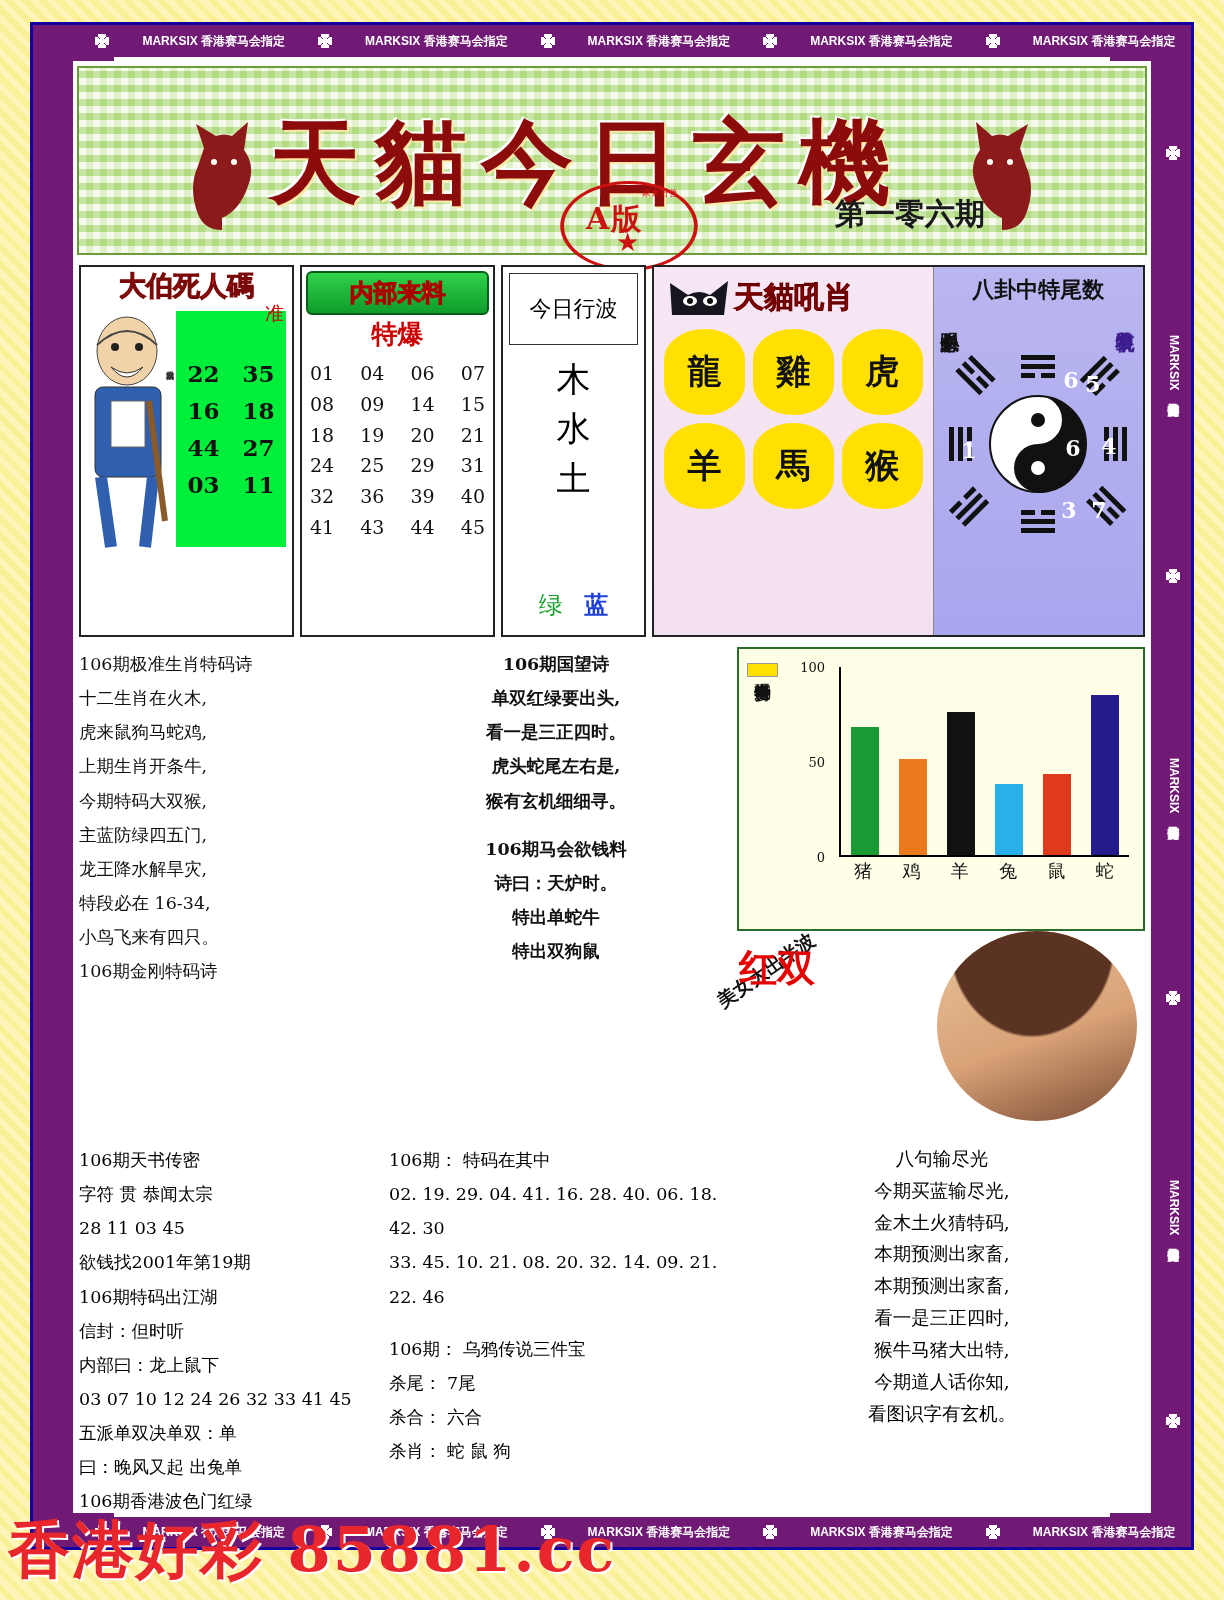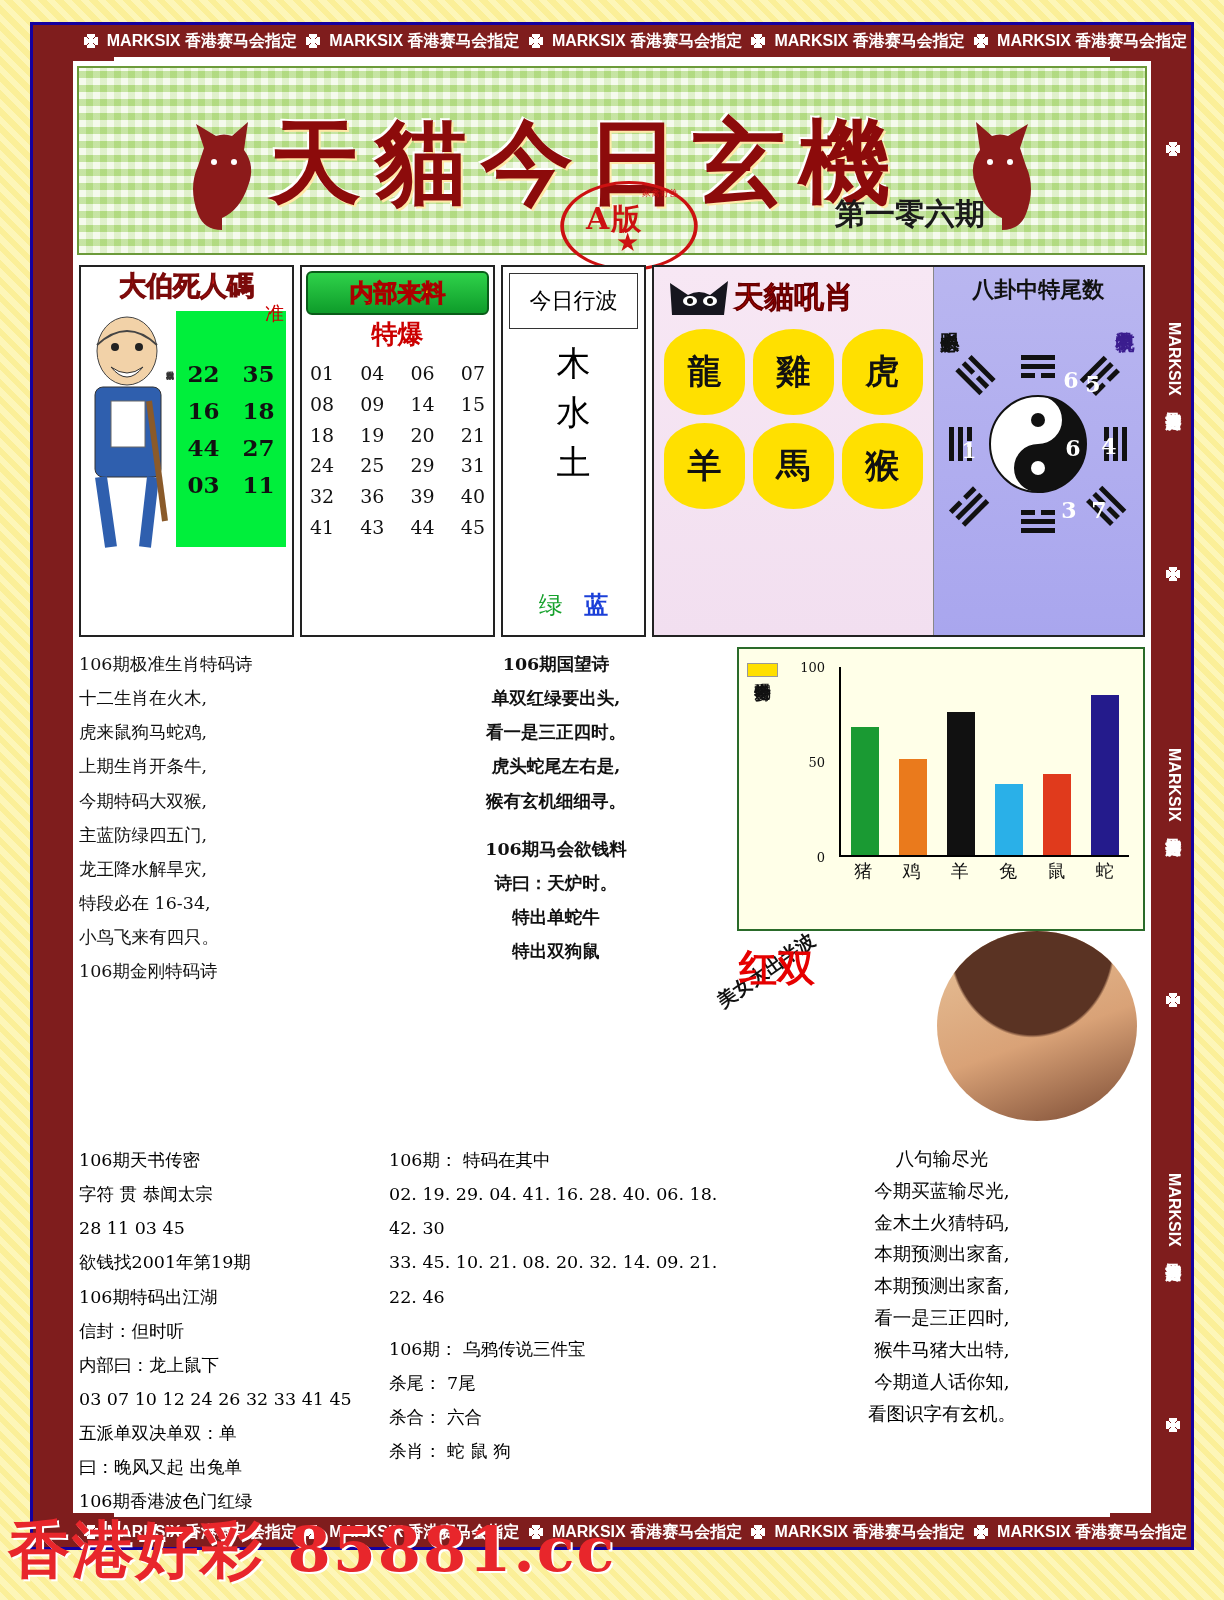--- a/index.html
+++ b/index.html
@@ -4,21 +4,21 @@
 <style>
   html,body{margin:0;padding:0;}
   body{
     width:1224px;height:1600px;
     font-family:"Liberation Sans", sans-serif;
     background:repeating-linear-gradient(45deg,#fdf6b8 0 6px,#fbef98 6px 12px);
     position:relative;overflow:hidden;
   }
   .page{position:absolute;left:30px;top:22px;width:1164px;height:1528px;background:#fff;border:3px solid #1400a0;box-sizing:border-box;}
   
-  .bar{position:absolute;background:#7f1d1d;color:#fff;font-size:16px;font-weight:bold;display:flex;align-items:center;justify-content:space-around;padding-left:45px;}
+  .bar{position:absolute;background:#701a75;color:#fff;font-size:12px;font-weight:bold;display:flex;align-items:center;justify-content:space-around;padding-left:45px;}
   .bar-top{left:0;top:0;right:0;height:32px;}
   .bar-bottom{left:0;bottom:0;right:0;height:30px;}
   .bar-left{left:0;top:32px;bottom:30px;width:36px;flex-direction:column;}
   .bar-right{right:0;top:32px;bottom:30px;width:36px;flex-direction:column;}
   .bar span.tx{white-space:nowrap;}
   .bar-left span.tx,.bar-right span.tx{writing-mode:vertical-rl;transform:rotate(180deg);}
   .bar-right span.tx{transform:none;}
   .flower{display:inline-block;width:14px;height:14px;background:
      radial-gradient(circle at 50% 50%, #fff 0 22%, transparent 23%),
      radial-gradient(circle at 50% 8%, #fff 0 26%, transparent 27%),
@@ -62,21 +62,21 @@
   .vtext{position:absolute;right:2px;top:60px;writing-mode:vertical-rl;font-size:8px;color:#333;line-height:1.3;}
 
   .p2{width:195px;}
   .p2 .hdr{height:40px;margin:4px 4px 0 4px;background:linear-gradient(#2fd24a,#0e9c2a);border:2px solid #0a5c19;border-radius:6px;display:flex;align-items:center;justify-content:center;}
   .p2 .hdr b{color:#ffe600;font-family:"DejaVu Serif",serif;font-size:24px;-webkit-text-stroke:1px #a00;}
   .p2 .sub{text-align:center;font-family:"DejaVu Serif",serif;font-size:26px;color:#c00;font-weight:bold;margin-top:2px;}
   .p2 .rows{margin:6px 8px;font-family:"DejaVu Serif",serif;font-size:19px;line-height:1.62;color:#111;}
   .p2 .rows .r{display:flex;justify-content:space-between;}
 
   .p3{width:145px;}
-  .p3 .hd{margin:6px;border:1px solid #333;text-align:center;font-size:22px;padding:12px 0;font-family:"DejaVu Serif",serif;}
+  .p3 .hd{margin:6px;border:1px solid #333;text-align:center;font-size:22px;padding:20px 0;font-family:"DejaVu Serif",serif;}
   .p3 .els{text-align:center;font-family:"DejaVu Serif",serif;font-size:34px;line-height:1.45;margin-top:10px;}
   .p3 .colors{position:absolute;bottom:14px;width:100%;text-align:center;font-size:24px;font-family:"DejaVu Serif",serif;}
   .p3 .colors .g{color:#16a12c;margin-right:14px;}
   .p3 .colors .b{color:#1b3fd8;}
 
   .p4{flex:1;display:flex;}
   .p4a{width:57%;background:linear-gradient(#f7e7f4,#f2dff0);position:relative;border-right:1px solid #888;}
   .p4a .ttl{position:absolute;left:80px;top:10px;font-family:"DejaVu Serif",serif;font-size:30px;color:#c20000;font-weight:bold;-webkit-text-stroke:.6px #600;}
   .catface{position:absolute;left:12px;top:8px;width:66px;height:48px;}
   .zod{position:absolute;left:10px;top:62px;right:10px;display:grid;grid-template-columns:repeat(3,1fr);grid-template-rows:1fr 1fr;gap:8px;}

